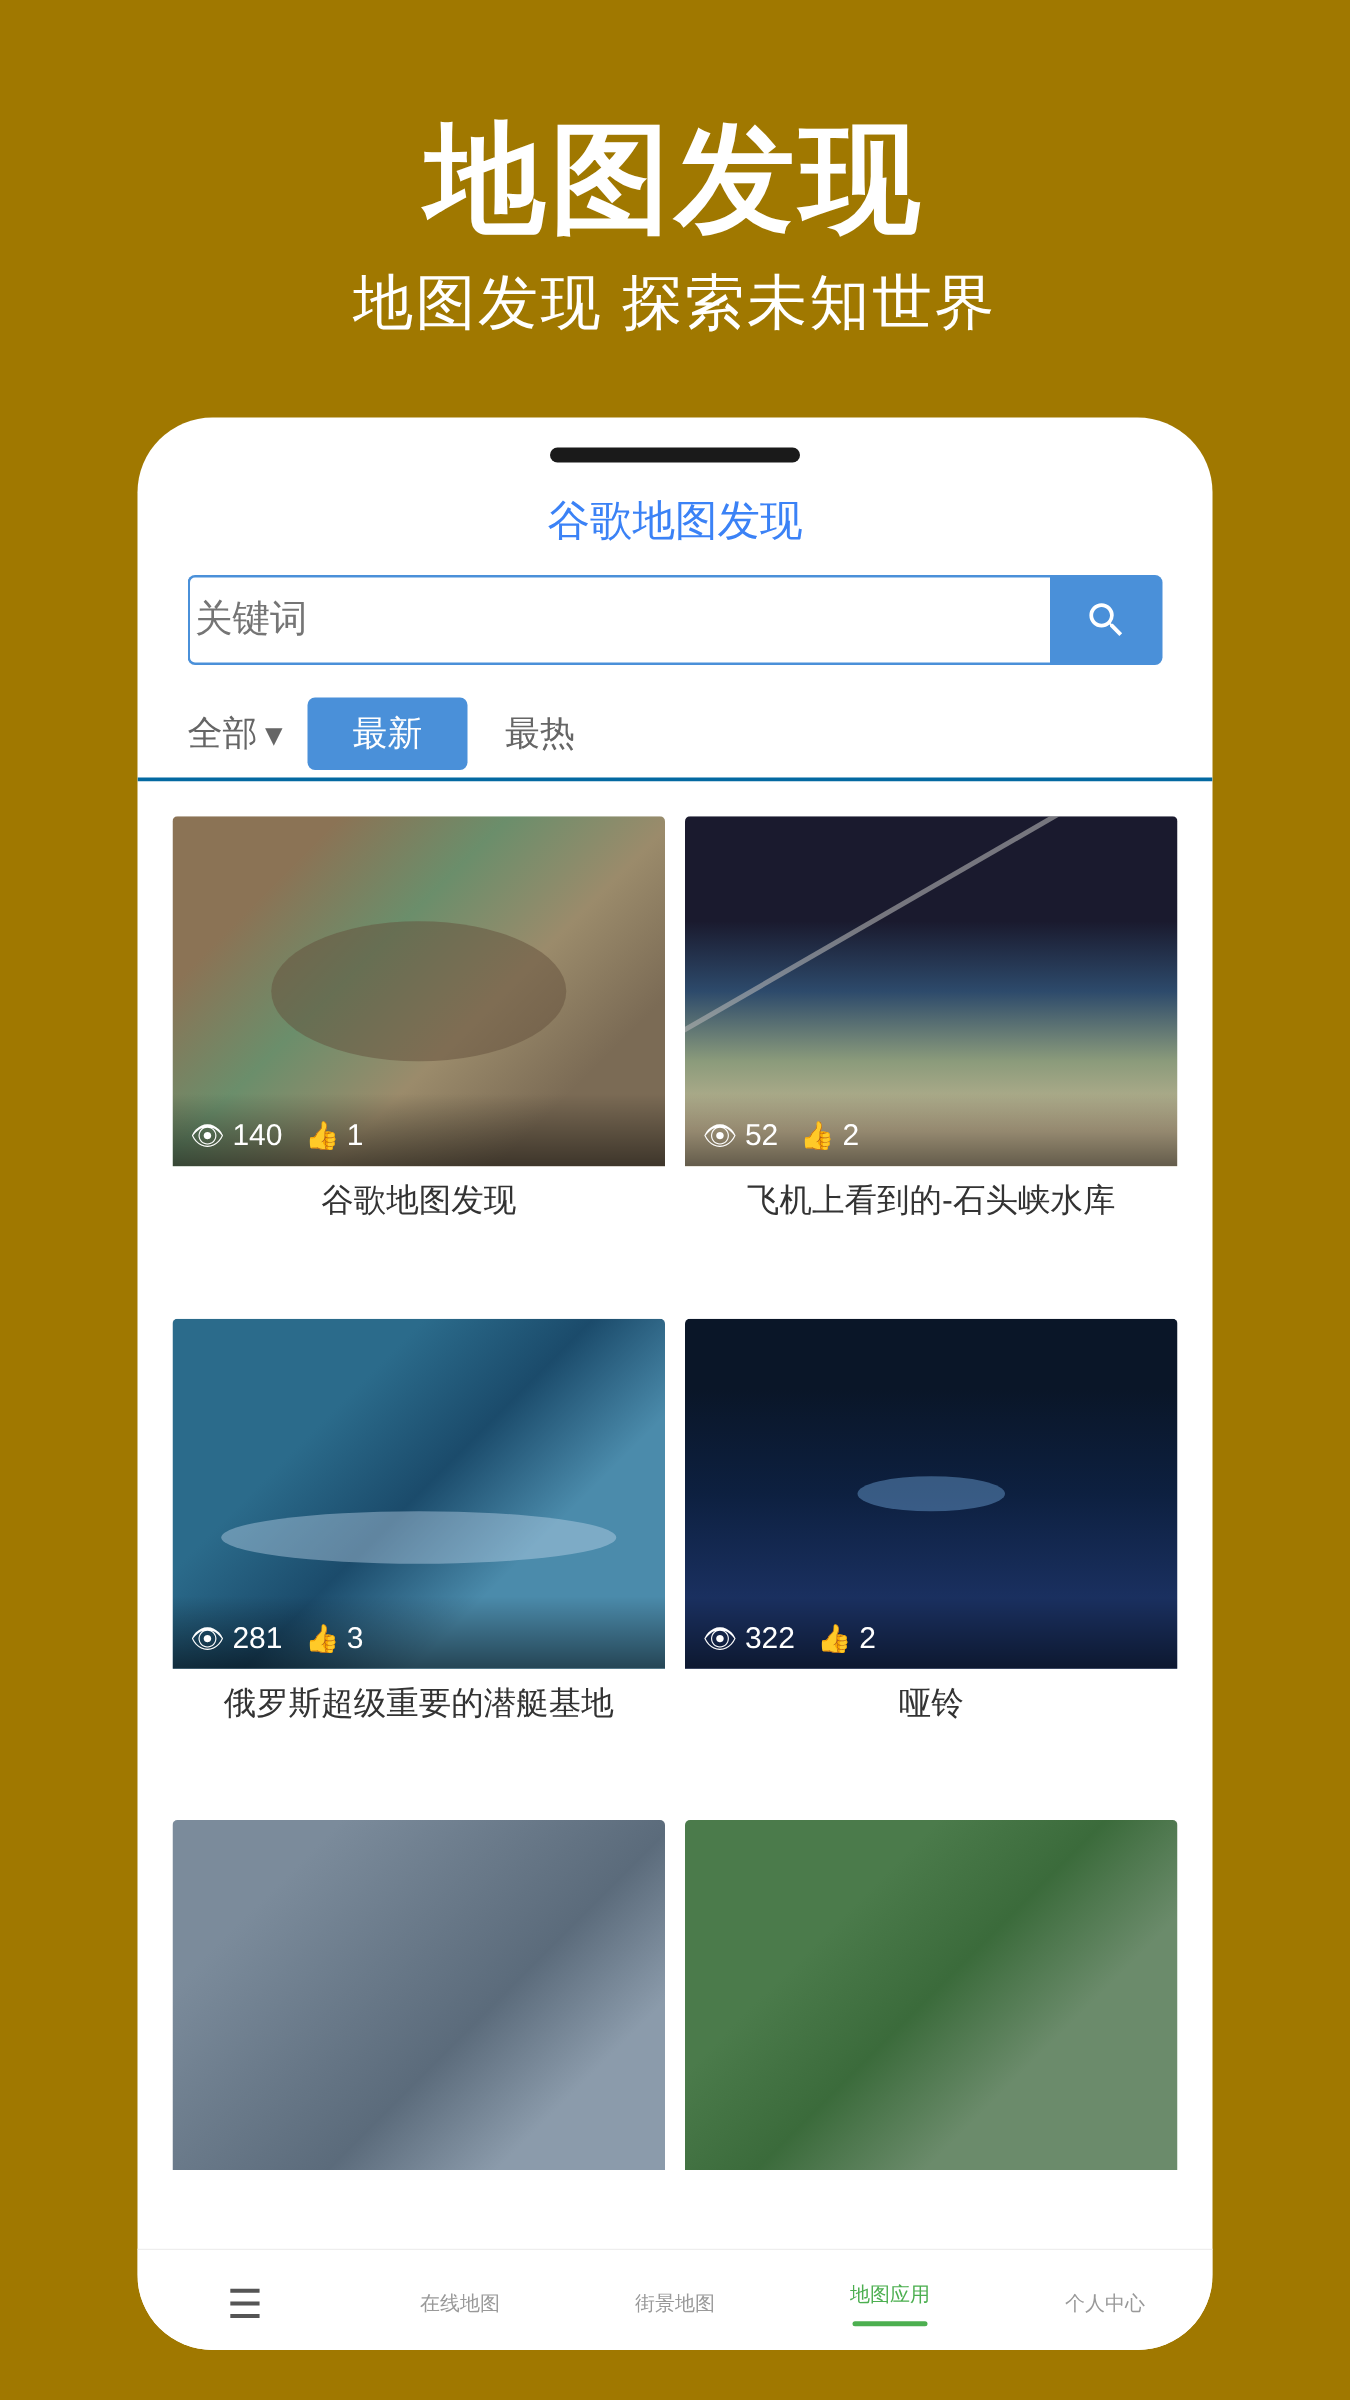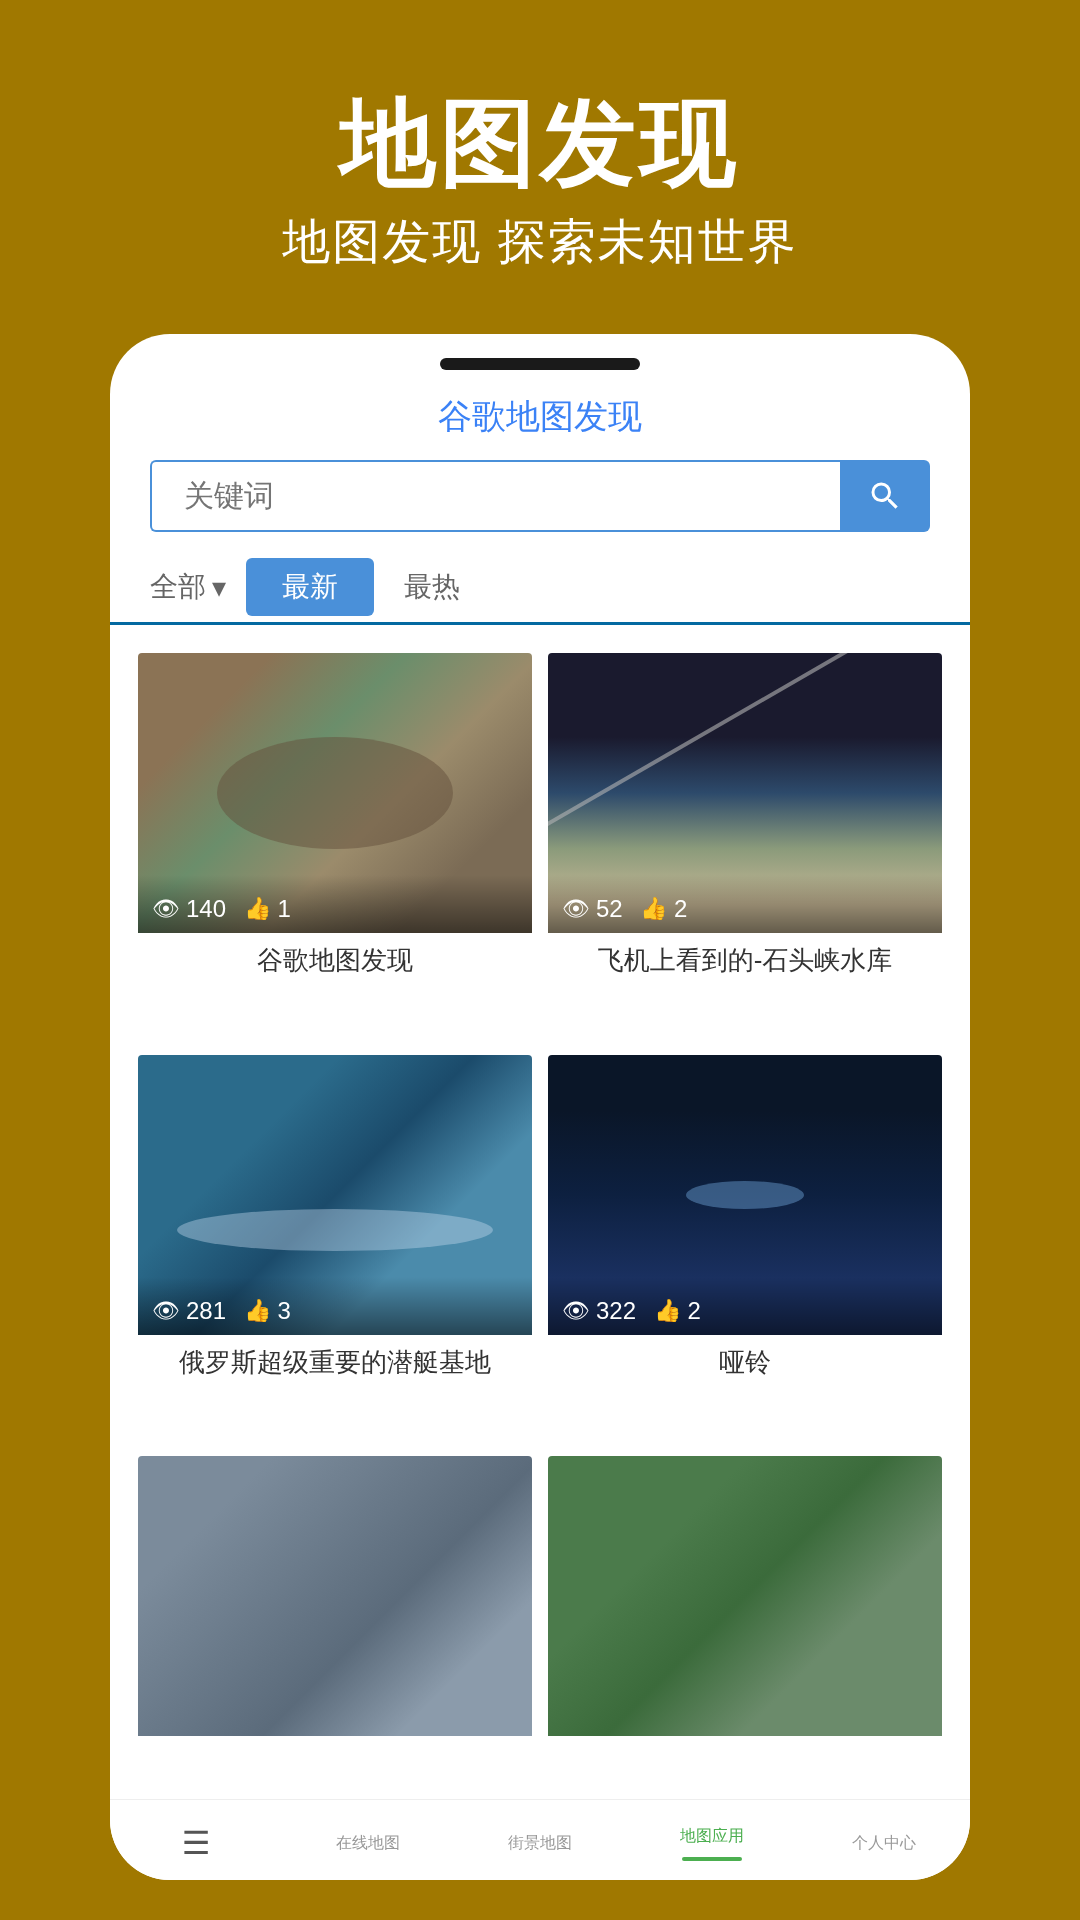--- a/index.html
+++ b/index.html
@@ -72,21 +72,21 @@
       margin: 0 40px 20px;
       gap: 0;
     }
 
     .search-input {
       flex: 1;
       height: 72px;
       border: 2px solid #4A90D9;
       border-right: none;
       border-radius: 6px 0 0 6px;
-      padding: 0 32px;
+      padding: 0 4px;
       font-size: 30px;
       color: #999;
       outline: none;
     }
 
     .search-button {
       width: 90px;
       height: 72px;
       background: #4A90D9;
       border: none;

